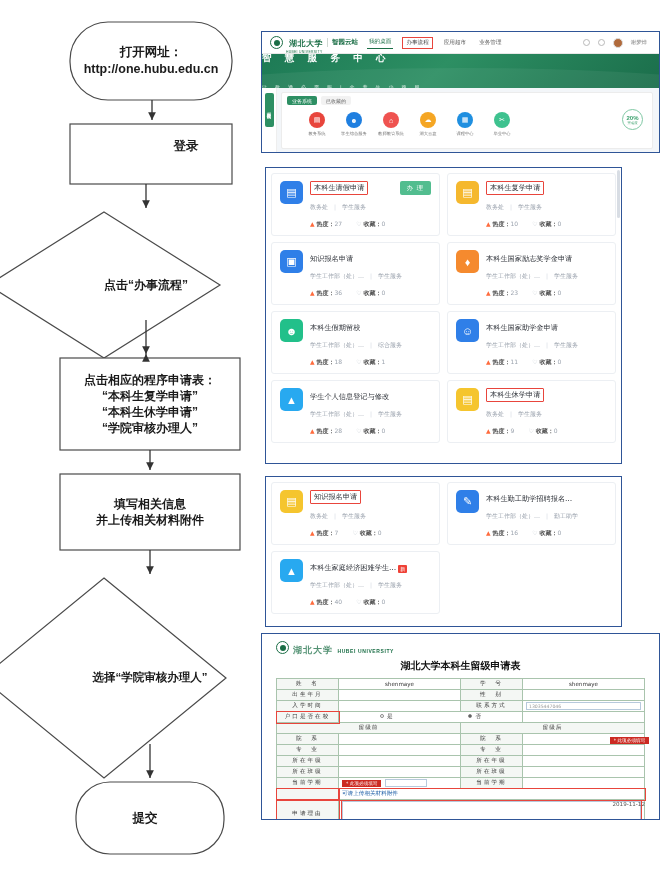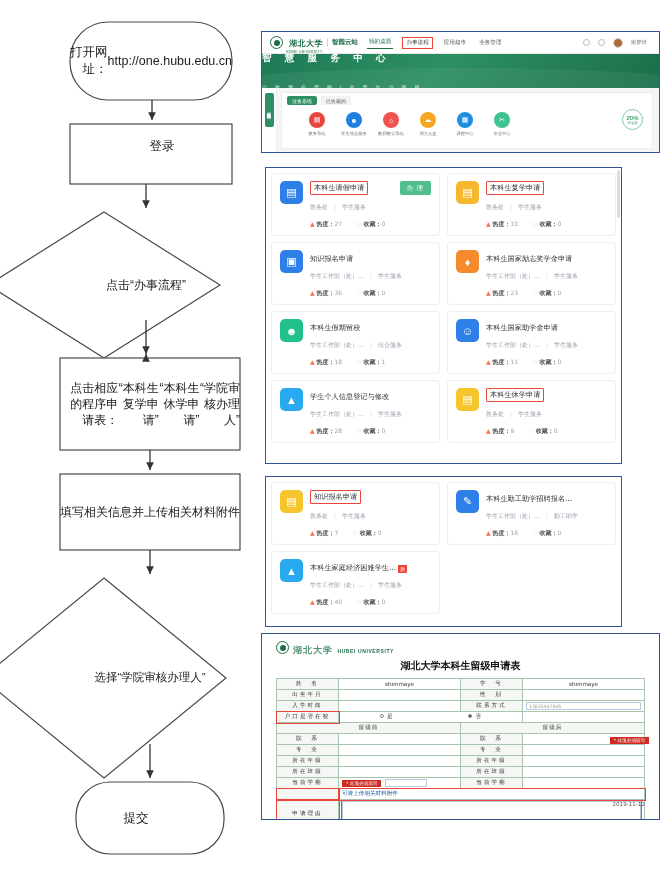--- a/index.html
+++ b/index.html
@@ -11,23 +11,23 @@
     position: relative;
     overflow: hidden;
   }
 
   
   #flowchart { position:absolute; left:0; top:0; width:262px; height:873px; }
   #flowchart svg { position:absolute; left:0; top:0; }
   .fc-node-text {
     position:absolute;
     display:flex; align-items:center; justify-content:center;
-    flex-direction:row;
+    flex-direction:column;
     text-align:right;
-    font-weight:normal;
+    font-weight:bold;
     color:#1b1b1b;
     line-height:1.35;
     pointer-events:none;
   }
   .fc-t13 { font-size:12.5px; }
   .fc-t12 { font-size:12px; }
   .fc-t11 { font-size:11.5px; }
 
   
   .shot {
@@ -236,21 +236,21 @@
       <line x1="150" y1="550" x2="150" y2="574"></line>
       <line x1="150" y1="744" x2="150" y2="778"></line>
     </g>
   </svg>
 
   <div class="fc-node-text fc-t13" style="left:70px; top:22px; width:162px; height:78px;">
     <div>打开网址：</div>
     <div>http://one.hubu.edu.cn</div>
   </div>
 
-  <div class="fc-node-text fc-t13" style="left:60px; top:124px; width:162px; height:44px;padding-left:42px;">
+  <div class="fc-node-text fc-t13" style="left:84px; top:124px; width:162px; height:44px;padding-left:42px;">
     <div>登录</div>
   </div>
 
   <div class="fc-node-text fc-t12" style="left:46px; top:255px; width:200px; height:60px;">
     <div>点击“办事流程”</div>
   </div>
 
   <div class="fc-node-text fc-t12" style="left:60px; top:358px; width:180px; height:92px;">
     <div>点击相应的程序申请表：</div>
     <div>“本科生复学申请”</div>
@@ -260,21 +260,21 @@
 
   <div class="fc-node-text fc-t11" style="left:36px; top:648px; width:228px; height:60px;">
     <div>选择“学院审核办理人”</div>
   </div>
 
   <div class="fc-node-text fc-t12" style="left:60px; top:474px; width:180px; height:76px;">
     <div>填写相关信息</div>
     <div>并上传相关材料附件</div>
   </div>
 
-  <div class="fc-node-text fc-t13" style="left:62px; top:782px; width:148px; height:72px;">
+  <div class="fc-node-text fc-t13" style="left:71px; top:782px; width:148px; height:72px;">
     <div>提交</div>
   </div>
 </div>
 
 <div class="shot" id="shot-portal">
 
   <div class="portal-topbar">
     <div class="logo-badge">
         <i></i>
       </div>

